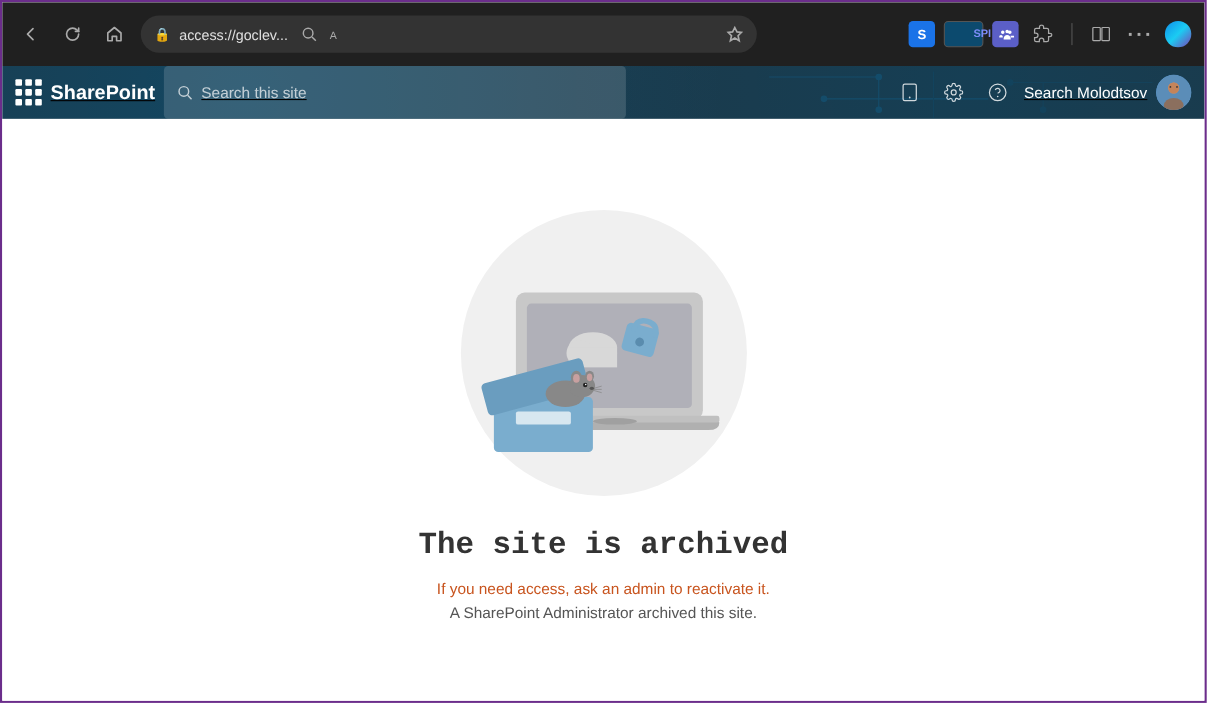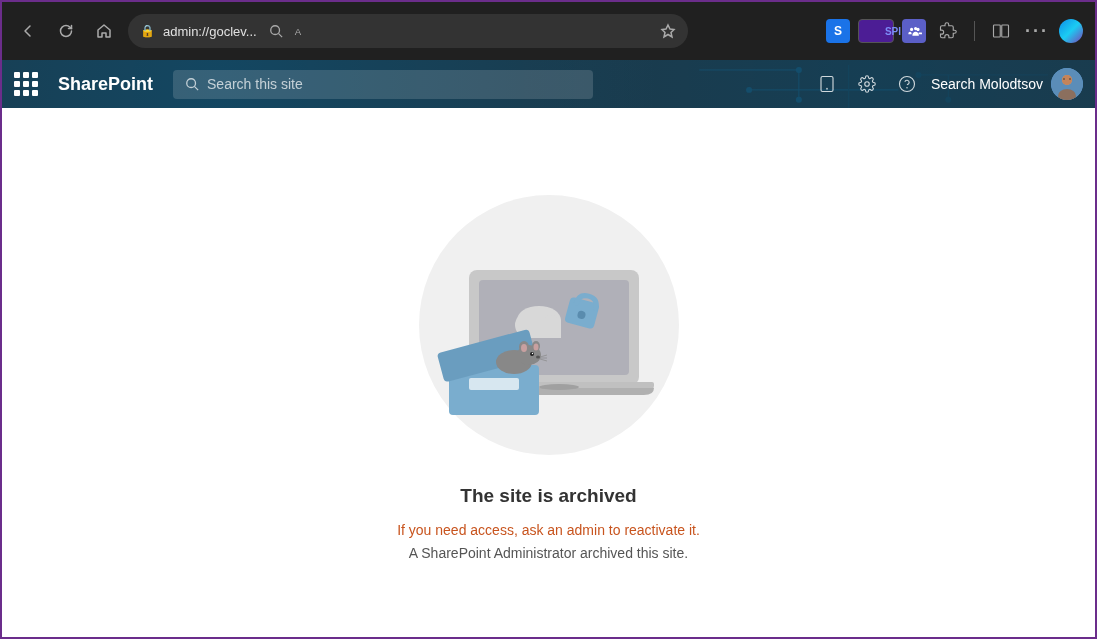--- a/index.html
+++ b/index.html
@@ -73,35 +73,36 @@
       height: 24px;
       border-radius: 4px;
       display: flex;
       align-items: center;
       justify-content: center;
       font-size: 12px;
       font-weight: bold;
       cursor: pointer;
     }
     .ext-s { background: #1a73e8; color: #fff; }
-    .ext-spi { background: #4c1d95; color: #7c8cf8; border: 1px solid #555; font-size: 10px; padding-left: 34px; }
+    .ext-spi { background: #0c4a6e; color: #7c8cf8; border: 1px solid #555; font-size: 10px; padding-left: 34px; }
     .ext-teams { background: #5b5fc7; color: #fff; font-size: 14px; }
     .ext-edge { background: linear-gradient(135deg, #0f8de8, #1bccf3, #7a43b6); border-radius: 50%; width: 24px; height: 24px; }
     .divider-v { width: 1px; height: 20px; background: #555; margin: 0 4px; }
 
     
     .sp-header {
       background: #1b3a4b;
       height: 48px;
       display: flex;
       align-items: center;
       padding: 0 12px;
-      gap: 20px;
+      gap: 8px;
       position: relative;
       overflow: hidden;
+      text-decoration: underline;
     }
     .sp-header::before {
       content: '';
       position: absolute;
       top: 0; left: 0; right: 0; bottom: 0;
       background-image: 
         radial-gradient(circle at 20% 50%, rgba(0,100,150,0.3) 0%, transparent 50%),
         radial-gradient(circle at 80% 20%, rgba(0,80,120,0.2) 0%, transparent 40%);
       
     }
@@ -122,21 +123,21 @@
     .sp-brand {
       color: #fff;
       font-size: 18px;
       font-weight: 600;
       z-index: 1;
       cursor: pointer;
     }
     .sp-search {
       background: rgba(255,255,255,0.15);
       border-radius: 4px;
-      height: 29px;
+      height: 48px;
       display: flex;
       align-items: center;
       padding: 0 12px;
       gap: 8px;
       flex: 1;
       max-width: 420px;
       z-index: 1;
       cursor: text;
       border: none;
       color: #fff;
@@ -211,24 +212,25 @@
       height: 260px;
       border-radius: 50%;
       background: #f0f0f0;
       top: 50%;
       left: 50%;
       transform: translate(-50%, -50%);
     }
 
     
     .archived-title {
-      font-size: 19px;
+      font-size: 28px;
       font-weight: 600;
       color: #333;
       margin-bottom: 12px;
+      font-family: Liberation Mono, monospace;
     }
     .archived-desc {
       font-size: 14px;
       color: #555;
       text-align: center;
       line-height: 1.6;
     }
     .archived-desc-line2 {
       color: #c8541e;
     }
@@ -257,21 +259,21 @@
     </svg>
   </button>
   <button class="browser-nav-btn">
     <svg width="16" height="16" viewBox="0 0 16 16" fill="none" stroke="#aaa" stroke-width="1.5" stroke-linecap="round" stroke-linejoin="round">
       <path d="M2 7L8 2l6 5v7H10v-4H6v4H2z"></path>
     </svg>
   </button>
 
   <div class="address-bar">
     <span class="lock-icon">🔒</span>
-    <span class="url-text">admin://goclev...</span>
+    <span class="url-text">access://goclev...</span>
     <svg width="14" height="14" viewBox="0 0 16 16" fill="none" stroke="#aaa" stroke-width="1.5" style="margin-left:4px">
       <circle cx="7" cy="7" r="5"></circle>
       <line x1="11" y1="11" x2="15" y2="15"></line>
     </svg>
     <svg width="14" height="14" viewBox="0 0 16 16" fill="none" stroke="#aaa" stroke-width="1.5" style="margin-left:2px">
       <text x="2" y="13" font-size="11" fill="#aaa" stroke="none">A</text>
     </svg>
     <svg width="16" height="16" viewBox="0 0 16 16" fill="none" stroke="#aaa" stroke-width="1.5" style="margin-left:auto">
       <polygon points="8,2 10,6 14,6.5 11,9.5 12,14 8,11.5 4,14 5,9.5 2,6.5 6,6"></polygon>
     </svg>

